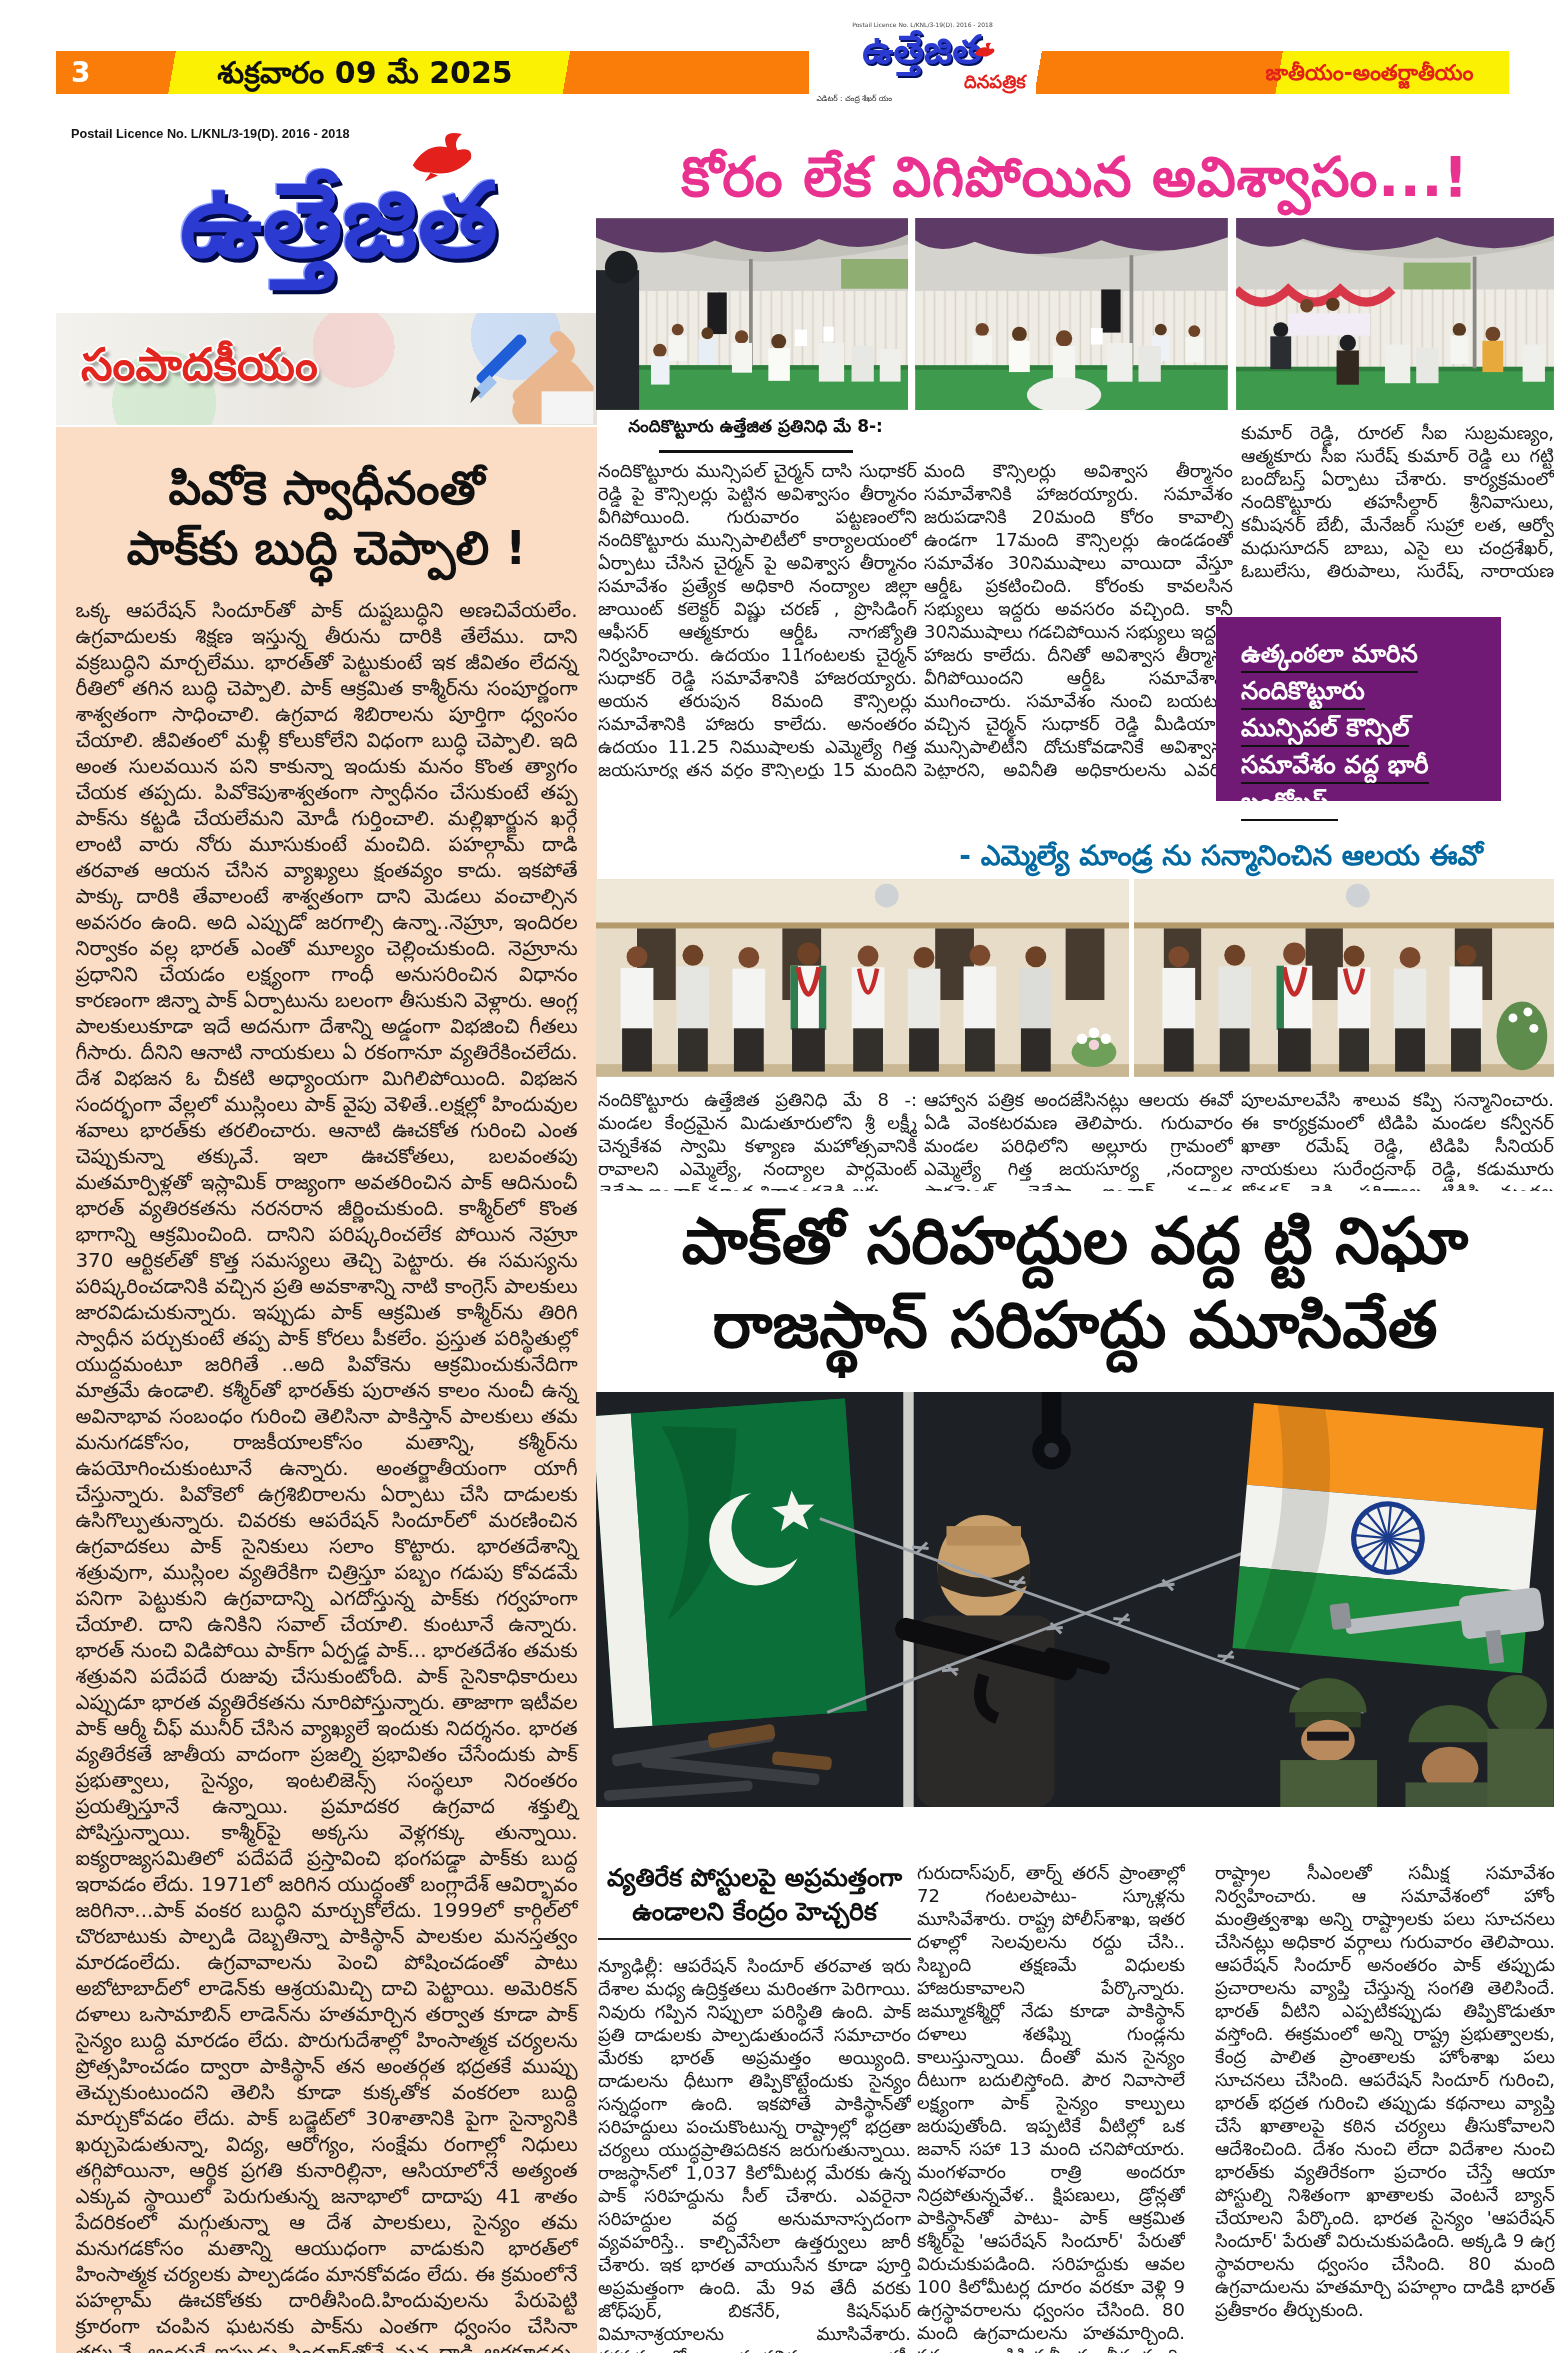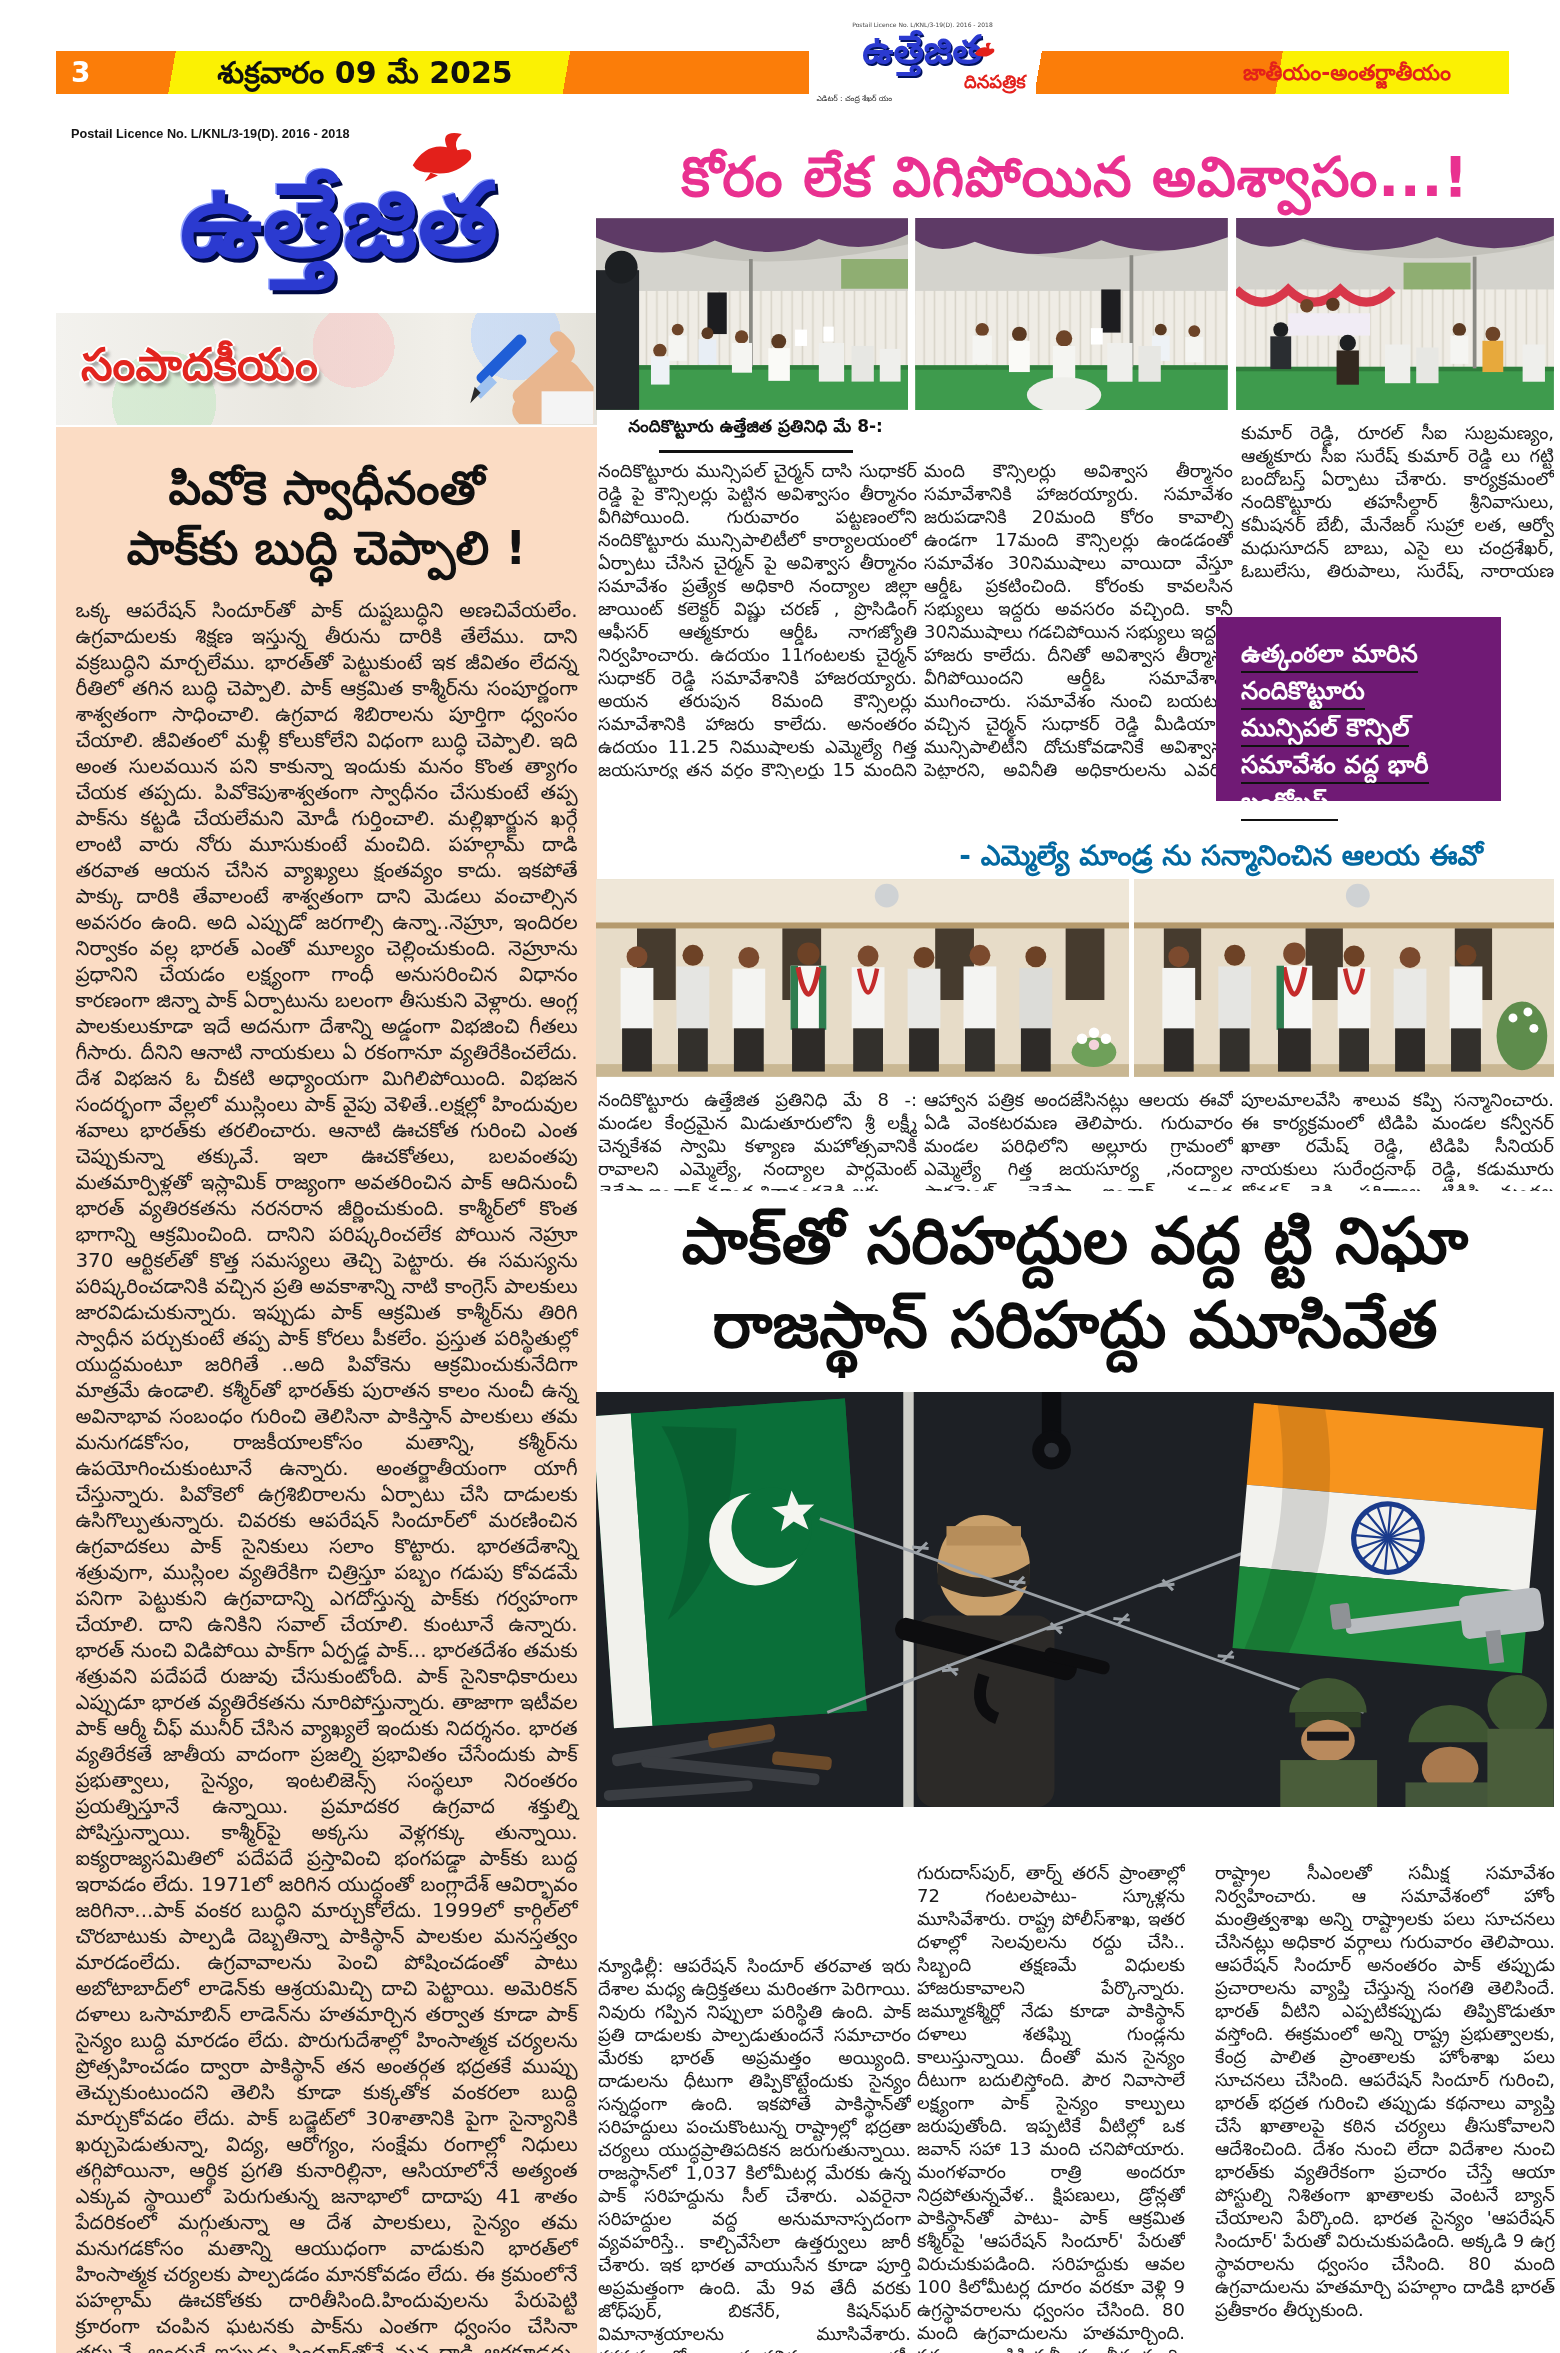--- a/index.html
+++ b/index.html
@@ -9,21 +9,21 @@
 
   
   .topbar{left:56px;top:51px;width:1453px;height:43px;
     background:linear-gradient(100deg,
       #fb7d09 0 8.2%, #fbf103 8.2% 35.2%, #fb7d09 35.2% 52.3%,
       #ffffff 52.3% 67.5%, #fb7d09 67.5% 84%, #fbf103 84% 100%);}
   .pageno{left:71px;top:51px;width:89px;height:43px;line-height:43px;color:#fff;
           font-size:28px;font-weight:bold;}
   .eddate{left:186px;top:51px;width:358px;height:43px;line-height:43px;text-align:center;
           color:#101010;font-size:30px;font-weight:bold;}
-  .category{left:1243px;top:51px;width:253px;height:43px;line-height:43px;
+  .category{left:1243px;top:51px;width:253px;height:43px;line-height:43px;text-align:center;
           color:#e3201b;font-size:21.6px;font-weight:bold;}
 
   
   .minihead{left:809px;top:19.4px;width:227px;height:128px;background:#fff;text-align:center;z-index:5;}
   .minihead .lic{font-size:6px;color:#444;margin-top:1.5px;}
   .minihead .ttl{font-size:39px;line-height:43px;font-weight:bold;color:#2b3ad0;
                  text-shadow:1.5px 1.5px 0 #00115e;}
   .minihead .sub{font-size:18px;font-weight:bold;color:#e3201b;text-align:right;padding-right:10.4px;}
   .minihead .ed{font-size:7.5px;color:#222;text-align:left;padding-left:7.5px;margin-top:-3px;}
   .minidove{position:absolute;right:39px;top:21px;width:25px;height:19.4px;}
@@ -456,18 +456,19 @@
       <g fill="#3a3d42">
         <rect x="20" y="470" width="220" height="16" rx="6" transform="rotate(-9 130 478)"></rect>
         <rect x="60" y="500" width="240" height="16" rx="6" transform="rotate(6 180 508)"></rect>
         <rect x="10" y="528" width="200" height="14" rx="6" transform="rotate(-4 110 535)"></rect>
         <rect x="150" y="452" width="90" height="20" rx="6" fill="#6b4a2a" transform="rotate(-9 195 462)"></rect>
         <rect x="236" y="486" width="80" height="18" rx="6" fill="#6b4a2a" transform="rotate(6 276 495)"></rect>
       </g>
     </svg>
   </div>
 
+  <div class="abs kicker">వ్యతిరేక పోస్టులపై అప్రమత్తంగా ఉండాలని కేంద్రం హెచ్చరిక</div>
   <div class="col b1">న్యూఢిల్లీ: ఆపరేషన్ సిందూర్ తరవాత ఇరు దేశాల మధ్య ఉద్రిక్తతలు మరింతగా పెరిగాయి. నివురు గప్పిన నిప్పులా పరిస్థితి ఉంది. పాక్ ప్రతి దాడులకు పాల్పడుతుందనే సమాచారం మేరకు భారత్ అప్రమత్తం అయ్యింది. దాడులను ధీటుగా తిప్పికొట్టేందుకు సైన్యం సన్నద్ధంగా ఉంది. ఇకపోతే పాకిస్థాన్‌తో సరిహద్దులు పంచుకొంటున్న రాష్ట్రాల్లో భద్రతా చర్యలు యుద్ధప్రాతిపదికన జరుగుతున్నాయి. రాజస్థాన్‌లో 1,037 కిలోమీటర్ల మేరకు ఉన్న పాక్ సరిహద్దును సీల్ చేశారు. ఎవరైనా సరిహద్దుల వద్ద అనుమానాస్పదంగా వ్యవహరిస్తే.. కాల్చివేసేలా ఉత్తర్వులు జారీ చేశారు. ఇక భారత వాయుసేన కూడా పూర్తి అప్రమత్తంగా ఉంది. మే 9వ తేదీ వరకు జోధ్‌పుర్, బికనేర్, కిషన్‌ఘర్ విమానాశ్రయాలను మూసివేశారు. గగనతలంలో యుద్ధవిమానాల గస్తీ కాస్తున్నాయి. ఇక్కడ మిసైల్ డిఫెన్స్ వ్యవస్థలను యాక్టివేట్ చేశారు. ఇక పంజాబ్‌లో ప్రభుత్వం కీలక చర్యలు తీసుకొంది. సరిహద్దుల్లోని ఆరు జిల్లాల్లో పాఠశాలలను మూసివేసింది. వీటిల్లో ఫిరోజ్‌పుర్, పఠాన్‌కోట్, ఫజ్లికా, అమృత్‌సర్,</div>
   <div class="col b2">గురుదాస్‌పుర్, తార్న్ తరన్ ప్రాంతాల్లో 72 గంటలపాటు- స్కూళ్లను మూసివేశారు. రాష్ట్ర పోలీస్‌శాఖ, ఇతర దళాల్లో సెలవులను రద్దు చేసి.. సిబ్బంది తక్షణమే విధులకు హాజరుకావాలని పేర్కొన్నారు. జమ్మూకశ్మీర్లో నేడు కూడా పాకిస్థాన్ దళాలు శతఘ్ని గుండ్లను కాలుస్తున్నాయి. దీంతో మన సైన్యం దీటుగా బదులిస్తోంది. పౌర నివాసాలే లక్ష్యంగా పాక్ సైన్యం కాల్పులు జరుపుతోంది. ఇప్పటికే వీటిల్లో ఒక జవాన్ సహా 13 మంది చనిపోయారు. మంగళవారం రాత్రి అందరూ నిద్రపోతున్నవేళ.. క్షిపణులు, డ్రోన్లతో పాకిస్థాన్‌తో పాటు- పాక్ ఆక్రమిత కశ్మీర్‌పై 'ఆపరేషన్ సిందూర్' పేరుతో విరుచుకుపడింది. సరిహద్దుకు ఆవల 100 కిలోమీటర్ల దూరం వరకూ వెళ్లి 9 ఉగ్రస్థావరాలను ధ్వంసం చేసింది. 80 మంది ఉగ్రవాదులను హతమార్చింది. పహల్గాం దాడికి ప్రతీకారం తీర్చుకుంది. సామాజిక మాధ్యమాల్లో తప్పుడు ప్రచారంపై నిఘా ఉంచాలని కేంద్రం రాష్ట్ర ప్రభుత్వాలకు సూచించింది. ఆపరేషన్ సిందూర్ పేరుతో పాక్ ఉగ్రస్థావరాలపై భారత సైన్యం మెరుపుదాడులు చేసిన సంగతి తెలిసిందే. అనంతరం కేంద్ర హోంశాఖ మంత్రి</div>
   <div class="col b3">రాష్ట్రాల సీఎంలతో సమీక్ష సమావేశం నిర్వహించారు. ఆ సమావేశంలో హోం మంత్రిత్వశాఖ అన్ని రాష్ట్రాలకు పలు సూచనలు చేసినట్లు అధికార వర్గాలు గురువారం తెలిపాయి. ఆపరేషన్ సిందూర్ అనంతరం పాక్ తప్పుడు ప్రచారాలను వ్యాప్తి చేస్తున్న సంగతి తెలిసిందే. భారత్ వీటిని ఎప్పటికప్పుడు తిప్పికొడుతూ వస్తోంది. ఈక్రమంలో అన్ని రాష్ట్ర ప్రభుత్వాలకు, కేంద్ర పాలిత ప్రాంతాలకు హోంశాఖ పలు సూచనలు చేసింది. ఆపరేషన్ సిందూర్ గురించి, భారత్ భద్రత గురించి తప్పుడు కథనాలు వ్యాప్తి చేసే ఖాతాలపై కఠిన చర్యలు తీసుకోవాలని ఆదేశించింది. దేశం నుంచి లేదా విదేశాల నుంచి భారత్‌కు వ్యతిరేకంగా ప్రచారం చేస్తే ఆయా పోస్టుల్ని నిశితంగా ఖాతాలకు వెంటనే బ్యాన్ చేయాలని పేర్కొంది. భారత సైన్యం 'ఆపరేషన్ సిందూర్' పేరుతో విరుచుకుపడింది. అక్కడి 9 ఉగ్ర స్థావరాలను ధ్వంసం చేసింది. 80 మంది ఉగ్రవాదులను హతమార్చి పహల్గాం దాడికి భారత్ ప్రతీకారం తీర్చుకుంది.</div>
 
 </div>
 
 
 </body></html>

